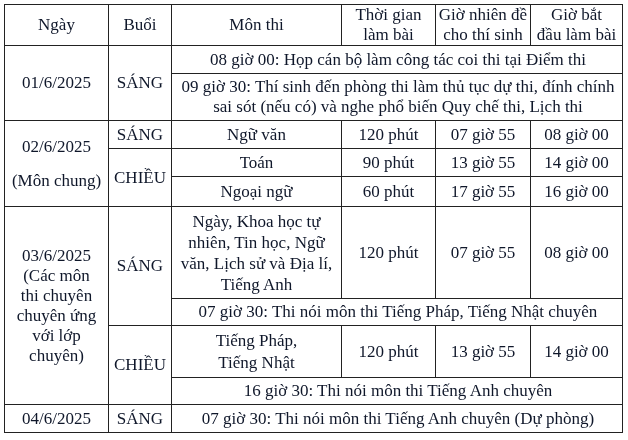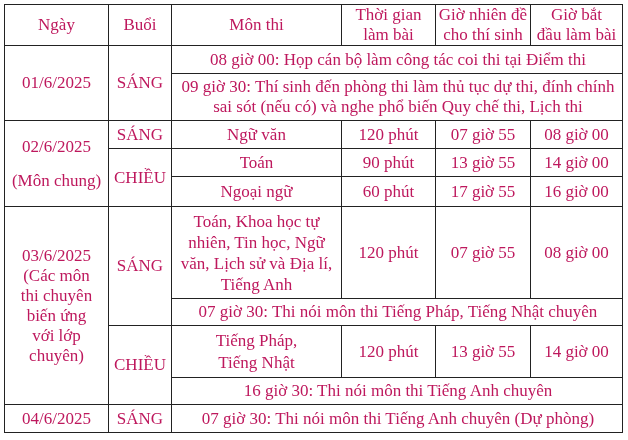--- a/index.html
+++ b/index.html
@@ -1,21 +1,21 @@
 <!DOCTYPE html>
 <html><head>
 <meta charset="utf-8">
 <style>
   html, body { margin: 0; padding: 0; background: #ffffff; }
   body { width: 628px; height: 440px; overflow: hidden; position: relative; }
   table.sched {
     position: absolute; left: 4px; top: 4px;
     border-collapse: collapse;
     font-family: "Liberation Serif", "DejaVu Serif", serif;
-    font-size: 17px; color: #be185d;
+    font-size: 17px; color: #0f172a;
     table-layout: fixed;
   }
   table.sched td, table.sched th {
     border: 1.3px solid #222222;
     padding: 0 3px;
     font-weight: normal;
     line-height: 20px;
     vertical-align: middle;
     text-align: center;
   }
@@ -87,27 +87,27 @@
     <td>60 phút</td>
     <td>17 giờ 55</td>
     <td>16 giờ 00</td>
   </tr>
 
   <tr style="height:92px">
     <td rowspan="4">
       <div>03/6/2025</div>
       <div class="it">(Các môn</div>
       <div class="it">thi chuyên</div>
-      <div class="it">biến ứng</div>
+      <div class="it">chuyên ứng</div>
       <div class="it">với lớp</div>
       <div class="it">chuyên)</div>
     </td>
     <td rowspan="2">SÁNG</td>
     <td style="line-height:21px">
-      <div>Toán, Khoa học tự</div>
+      <div>Ngày, Khoa học tự</div>
       <div>nhiên, Tin học, Ngữ</div>
       <div>văn, Lịch sử và Địa lí,</div>
       <div>Tiếng Anh</div>
     </td>
     <td>120 phút</td>
     <td>07 giờ 55</td>
     <td>08 giờ 00</td>
   </tr>
   <tr style="height:27px">
     <td colspan="4" class="left">07 giờ 30: Thi nói môn thi Tiếng Pháp, Tiếng Nhật chuyên</td>

